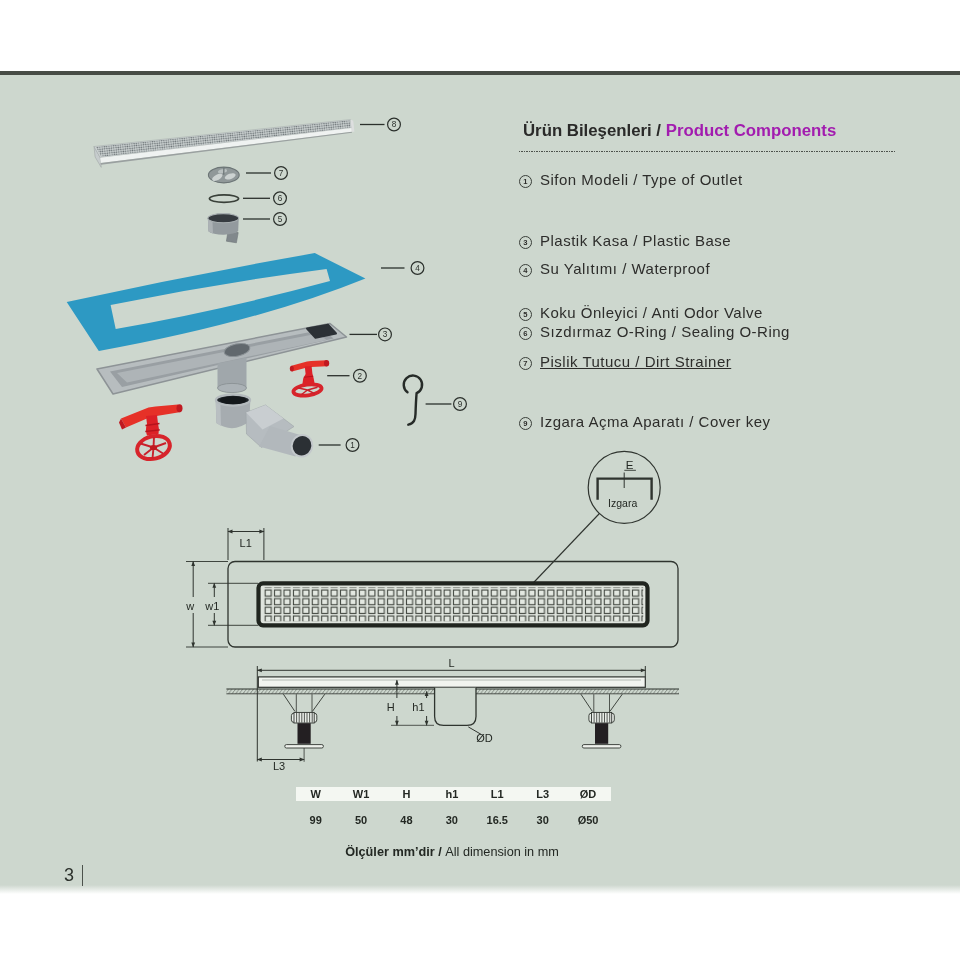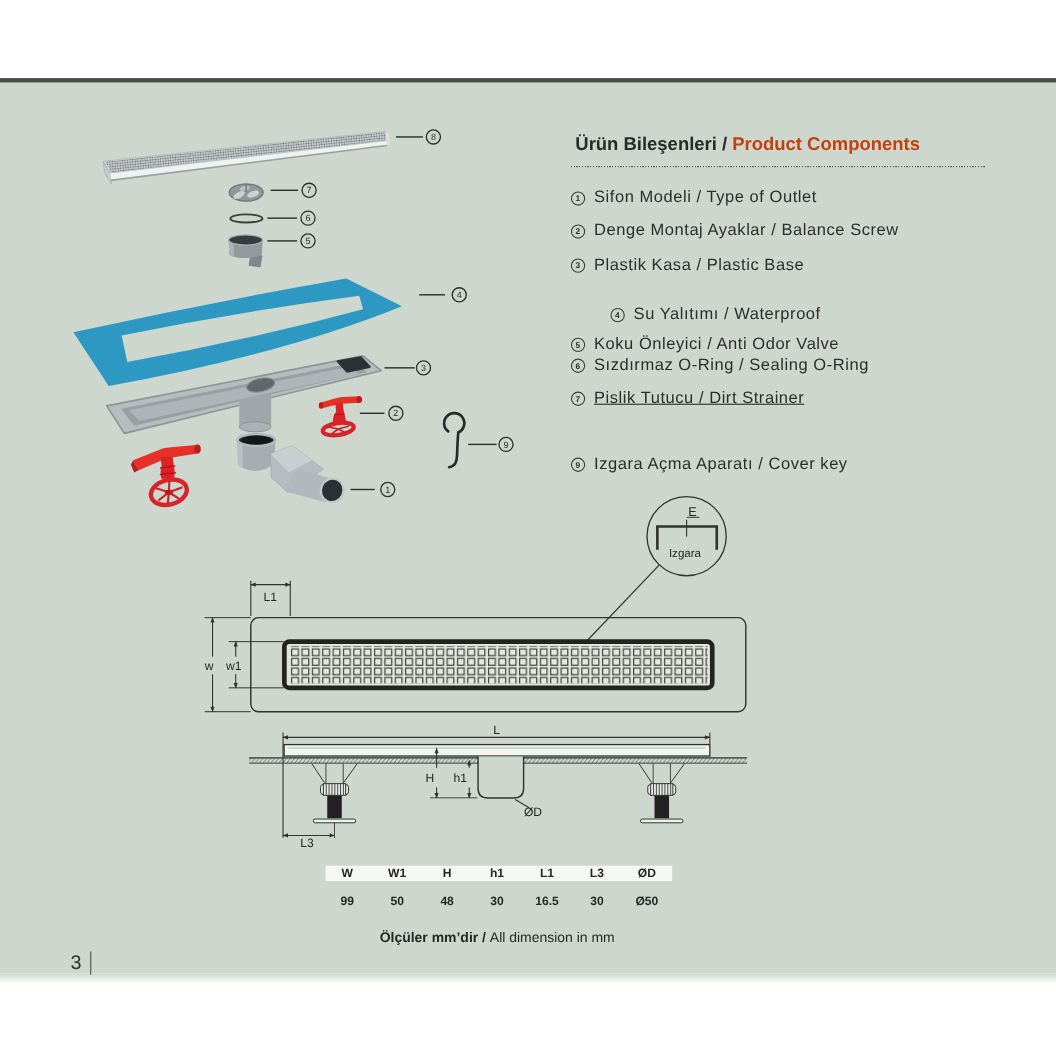--- a/index.html
+++ b/index.html
@@ -2,21 +2,21 @@
 <html><head>
 <meta charset="utf-8">
 <style>
   html,body{margin:0;padding:0;background:#ffffff;}
   body{width:960px;height:960px;font-family:"Liberation Sans",sans-serif;}
   #page{position:absolute;left:0;top:0;width:960px;height:960px;overflow:hidden;background:#fff;}
   .topline{position:absolute;left:0;top:71px;width:960px;height:3.5px;background:#474c46;}
   .green{position:absolute;left:0;top:74.5px;width:960px;height:810px;background:#cdd7ce;}
   .greenfade{position:absolute;left:0;top:884.5px;width:960px;height:9.5px;background:linear-gradient(#cdd7ce,#ffffff);}
   .title{position:absolute;left:523px;top:120.5px;font-size:16.8px;font-weight:bold;color:#2a2a29;letter-spacing:0;white-space:nowrap;}
-  .title .red{color:#c2410c;}
+  .title .red{color:#a21caf;}
   .dotted{position:absolute;left:519px;top:151px;width:377px;height:1.4px;background:repeating-linear-gradient(90deg,#4c514b 0 1.2px,rgba(0,0,0,0) 1.2px 2.5px);}
   .li{position:absolute;left:519px;height:16px;line-height:16px;font-size:15px;letter-spacing:0.5px;color:#2d2d2b;white-space:nowrap;}
   .num{display:inline-block;width:11px;height:11px;border:1.1px solid #3a3f3a;border-radius:50%;font-size:7.6px;line-height:11px;text-align:center;vertical-align:1px;margin-right:8px;color:#2d2d2b;font-weight:bold;}
   .tbl{position:absolute;left:293px;top:0;width:318px;display:flex;}
   .tbl div{width:45.4px;text-align:center;font-size:11px;font-weight:bold;color:#232823;line-height:13.5px;}
   .hdrbg{position:absolute;left:296px;top:787px;width:315px;height:13.5px;background:#f4f7f2;}
   .cap{position:absolute;left:252px;top:845px;width:400px;text-align:center;font-size:12.7px;color:#232823;white-space:nowrap;}
   .pg3{position:absolute;left:59px;top:865px;width:20px;text-align:center;font-size:18px;color:#2c312c;}
   .pgline{position:absolute;left:82px;top:864.5px;width:1.2px;height:21.5px;background:#4c524c;}
 </style>
@@ -24,23 +24,22 @@
 <body>
 <div id="page">
   <div class="green"></div>
   <div class="topline"></div>
   <div class="greenfade"></div>
 
   <div class="title">Ürün Bileşenleri / <span class="red">Product Components</span></div>
   <div class="dotted"></div>
 
   <div class="li" style="top:172px;"><span class="num">1</span>Sifon Modeli / Type of Outlet</div>
-  <div class="li" style="top:202.3px;"><span class="num">2</span>Denge Montaj Ayaklar / Balance Screw</div>
   <div class="li" style="top:232.6px;"><span class="num">3</span>Plastik Kasa / Plastic Base</div>
-  <div class="li" style="top:278px;margin-left:36px;"><span class="num">4</span>Su Yalıtımı / Waterproof</div>
+  <div class="li" style="top:261px;"><span class="num">4</span>Su Yalıtımı / Waterproof</div>
   <div class="li" style="top:305px;"><span class="num">5</span>Koku Önleyici / Anti Odor Valve</div>
   <div class="li" style="top:323.5px;"><span class="num">6</span>Sızdırmaz O-Ring / Sealing O-Ring</div>
   <div class="li" style="top:353.8px;text-decoration:underline;"><span class="num">7</span>Pislik Tutucu / Dirt Strainer</div>
   <div class="li" style="top:414.4px;"><span class="num">9</span>Izgara Açma Aparatı / Cover key</div>
 
   <div class="hdrbg"></div>
   <div class="tbl" style="top:787.5px;">
       <div>W</div>
       <div>W1</div>
       <div>H</div>

